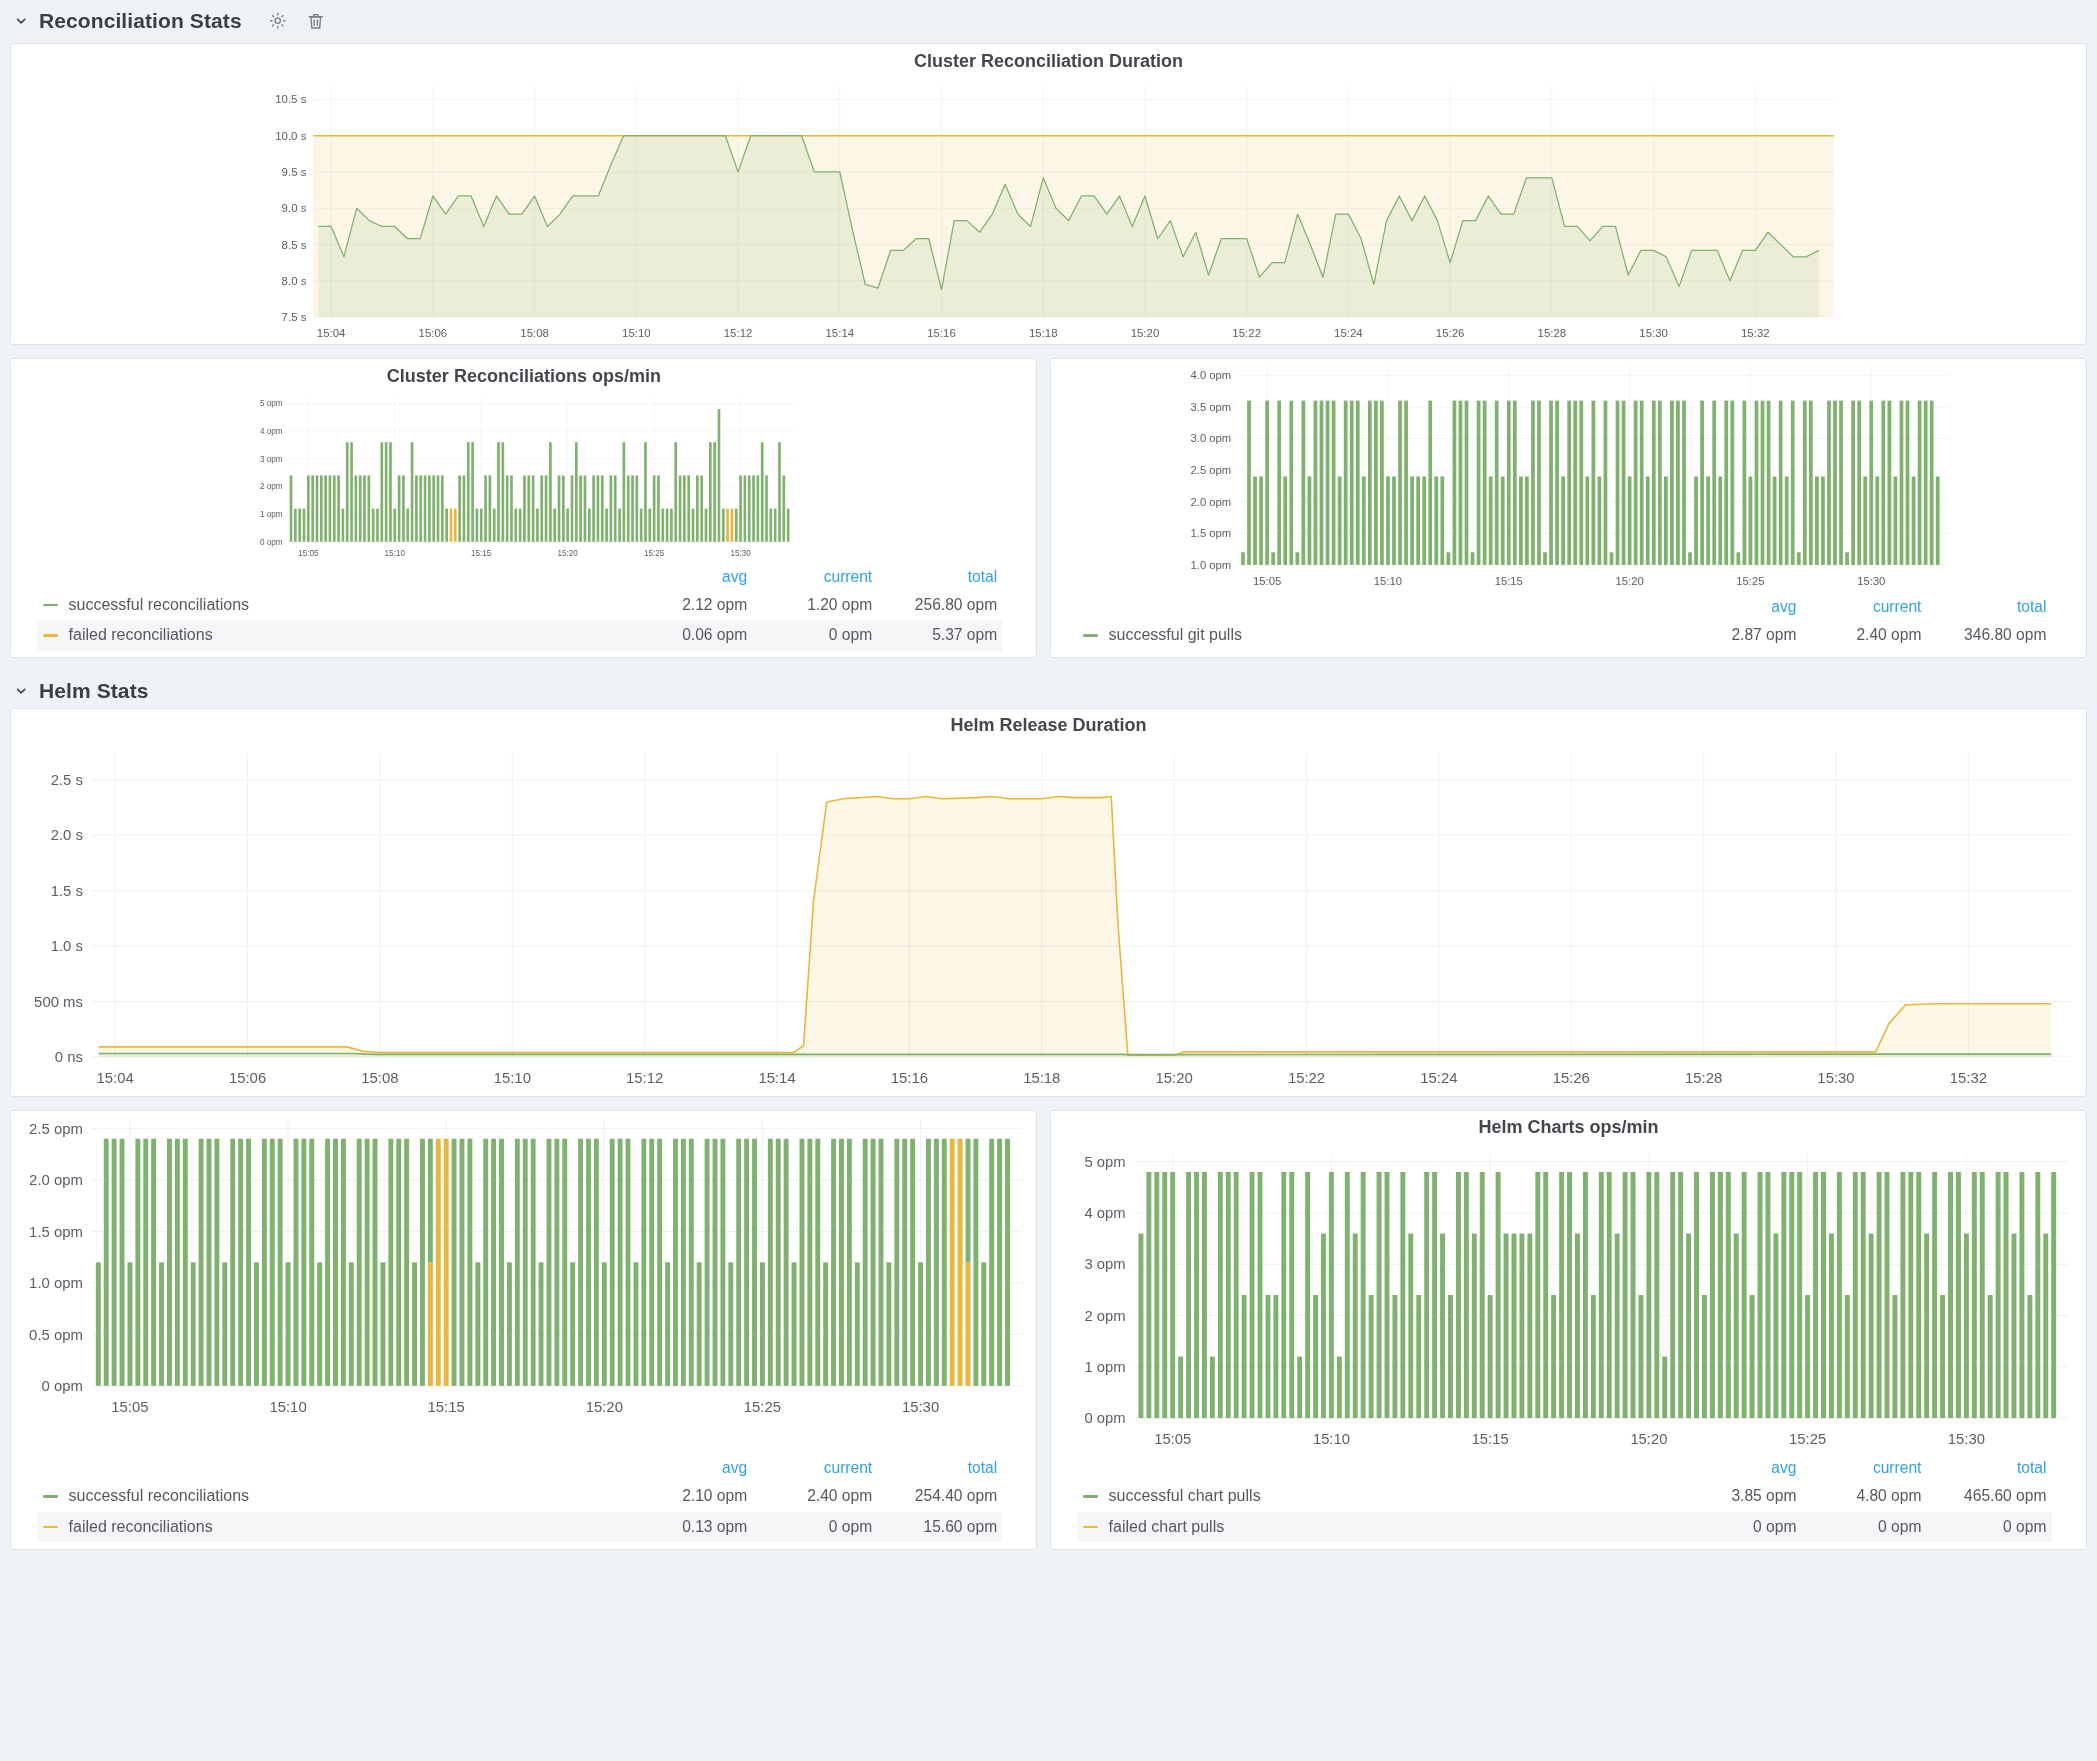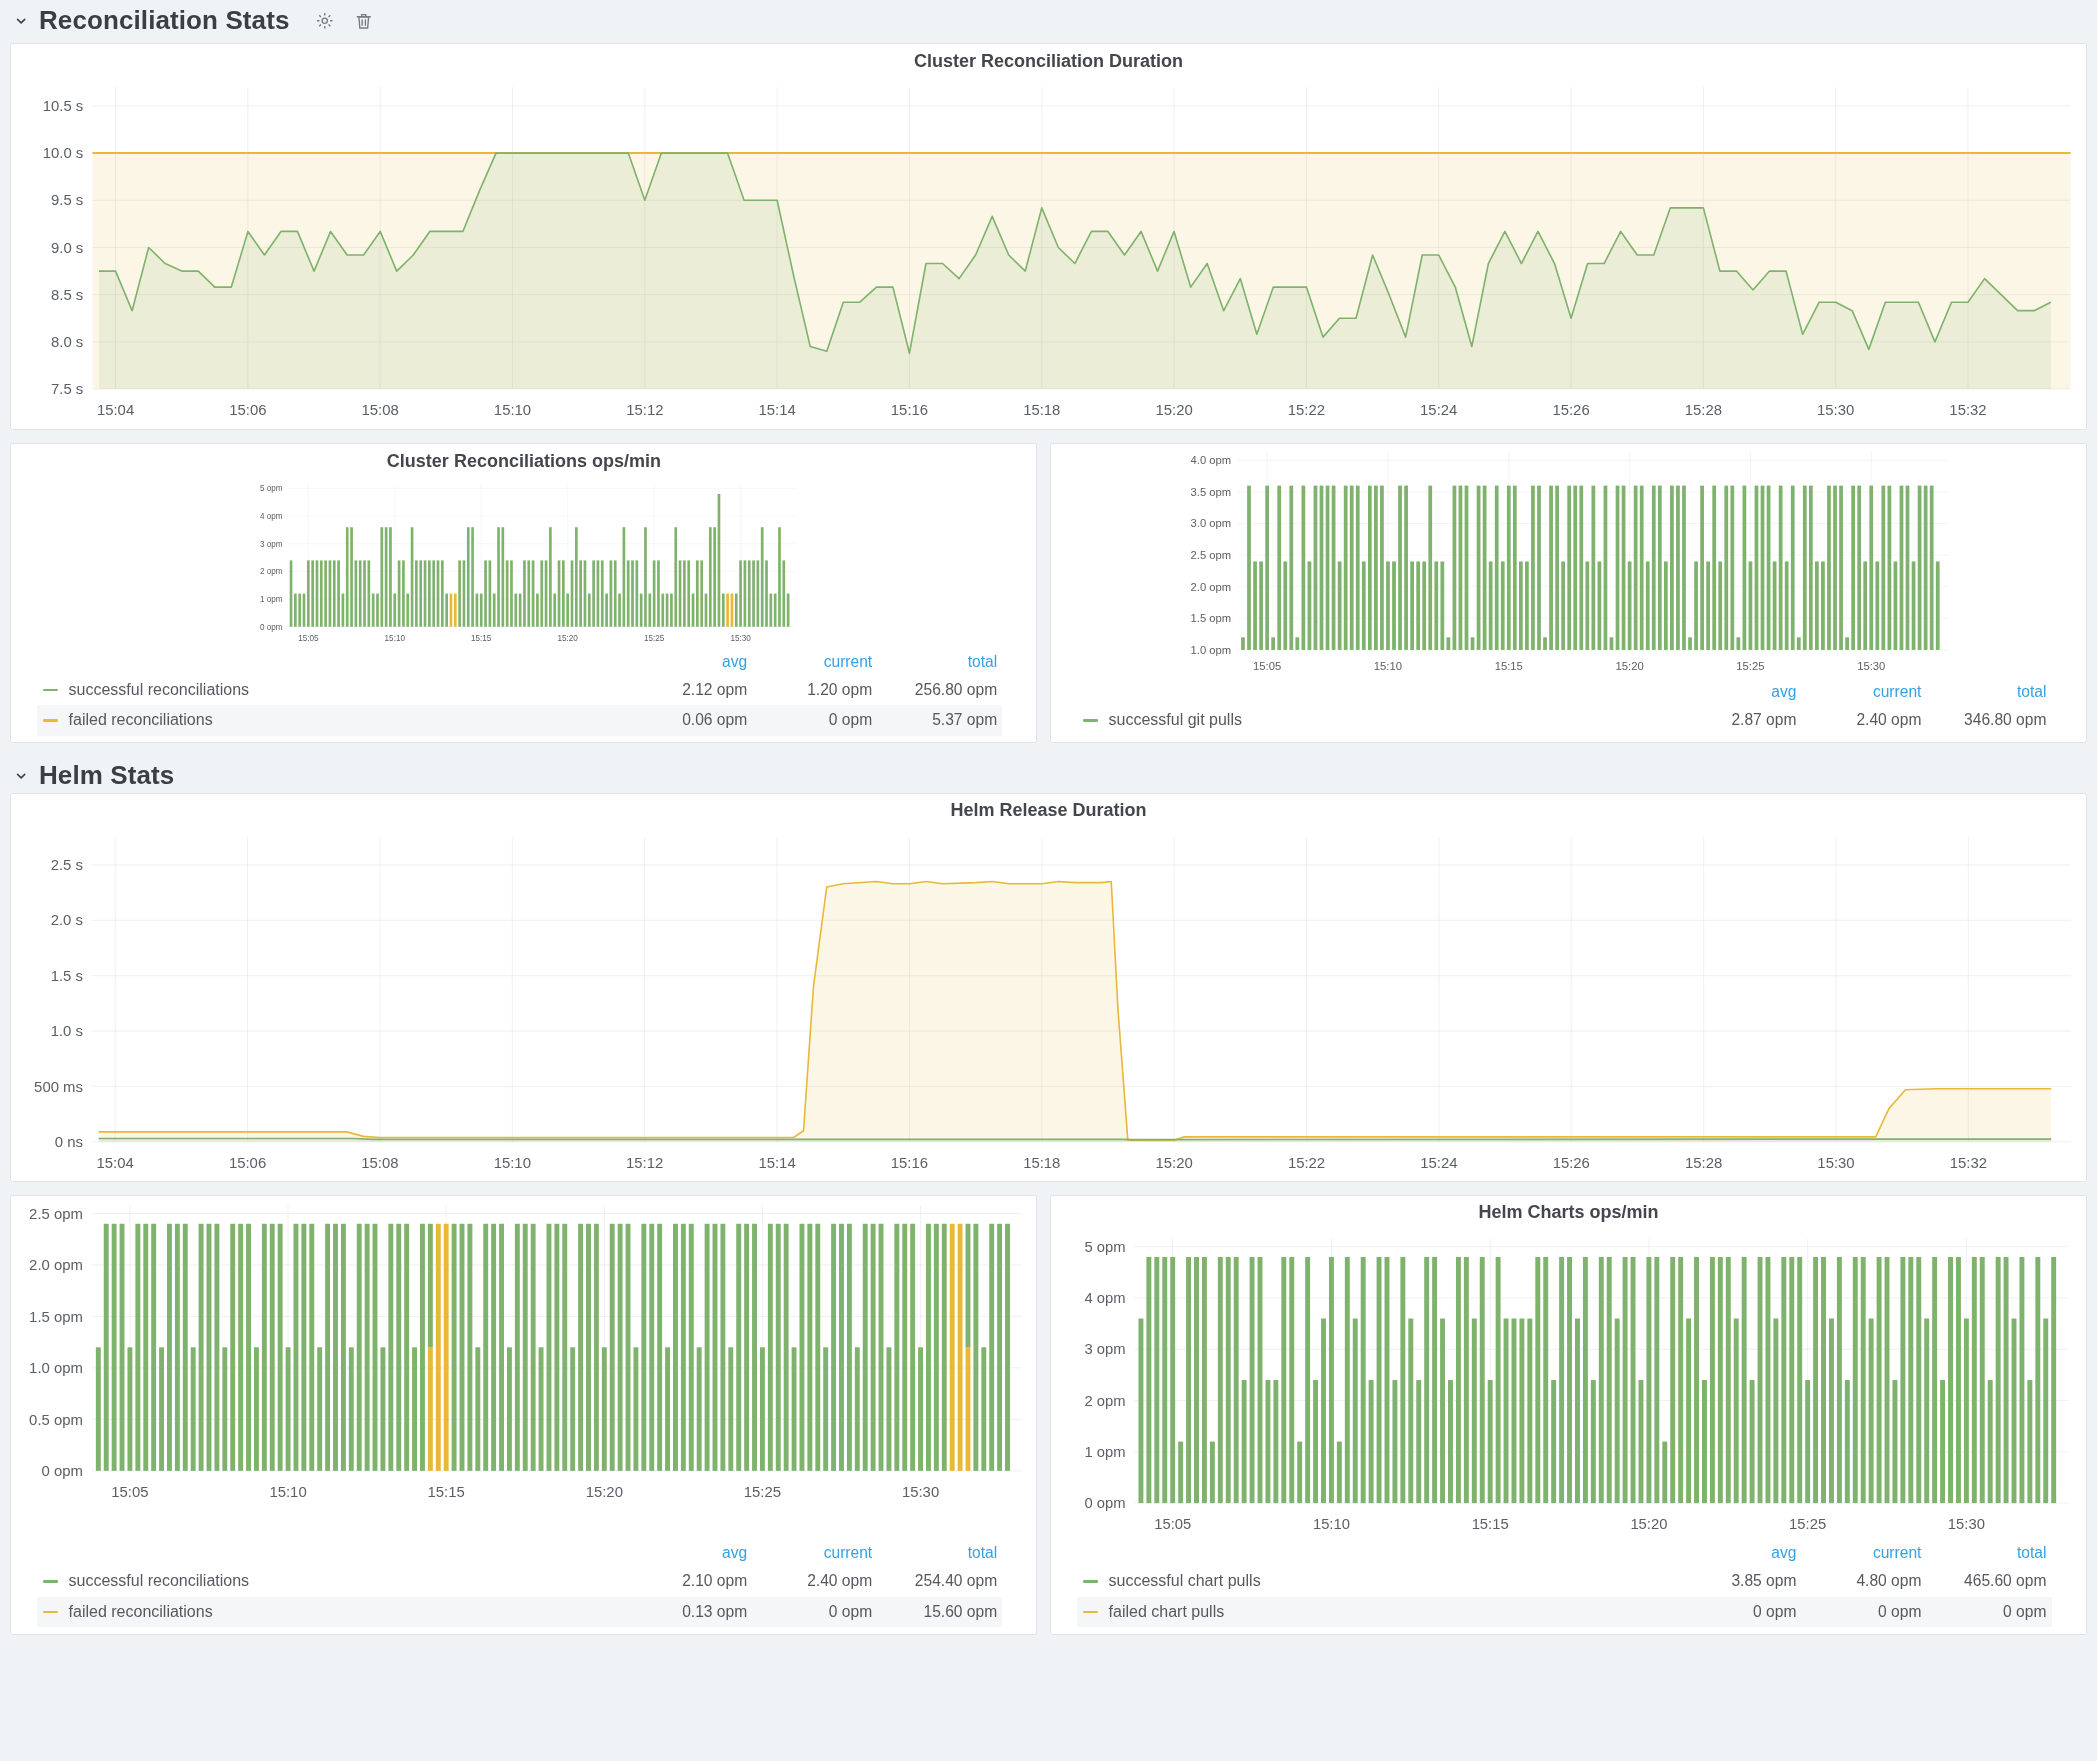--- a/index.html
+++ b/index.html
@@ -1,34 +1,34 @@
 <!DOCTYPE html>
 <html style="font-size:10.4px"><head>
 <meta charset="utf-8">
 <style>
   * { box-sizing: border-box; margin: 0; padding: 0; }
   html,body { width: 2097px; background:#f0f3f6; font-family:"Liberation Sans", sans-serif; }
   body { padding: 3.9px 10.4px 9px 10.4px; }
 
   .section-header { display:flex; align-items:center; height:34px; padding:1.3px 3.9px; gap:10.4px; }
   .section-header .chev { display:flex; align-items:center; color:#41444b; }
-  .section-title { font-size:26px; font-weight:700; color:#3b3f45; margin-right:6.5px; letter-spacing:0.1px; }
+  .section-title { font-size:21px; font-weight:700; color:#3b3f45; margin-right:6.5px; letter-spacing:0.1px; }
   .hicon { display:flex; align-items:center; color:#767d87; margin-left:9px; cursor:pointer; }
 
   .panel { background:#fff; border:0.6px solid #dfe3e8; border-radius:2.6px; display:flex; flex-direction:column; overflow:hidden; }
   .panel-title { height:34px; flex:0 0 34px; display:flex; align-items:center; justify-content:center;
                  font-size:18px; font-weight:700; color:#43474d; }
   .chart { width:100%; display:block; }
   .axis  { font-family:"Liberation Sans", sans-serif; font-size:23px; fill:#5a5f66; }
 
   .row { display:flex; gap:13px; margin-top:13px; }
   .row .panel.left  { width:1027px; flex:0 0 1027px; }
   .row .panel.right { flex:1; }
 
-  #panel-recon-duration { margin-top:5.2px; height:387px;text-align:center; }
+  #panel-recon-duration { margin-top:5.2px; height:302px;text-align:center; }
   #panel-recon-duration .chart { height:346px; }
   #panel-helm-duration  { height:389px; }
   #panel-helm-duration .chart { height:349px; }
   .row.mid .panel { height:300px; }
   .row.mid .chart { height:307px; }
   .row.bot .panel { height:440px; }
   .row.bot .chart { height:310px; }
 
   .legend { margin-top:auto; padding:2.6px 34px 6.5px 26px; }
   .lg-row { display:flex; align-items:center; height:30.5px; padding:0 5.2px; }

